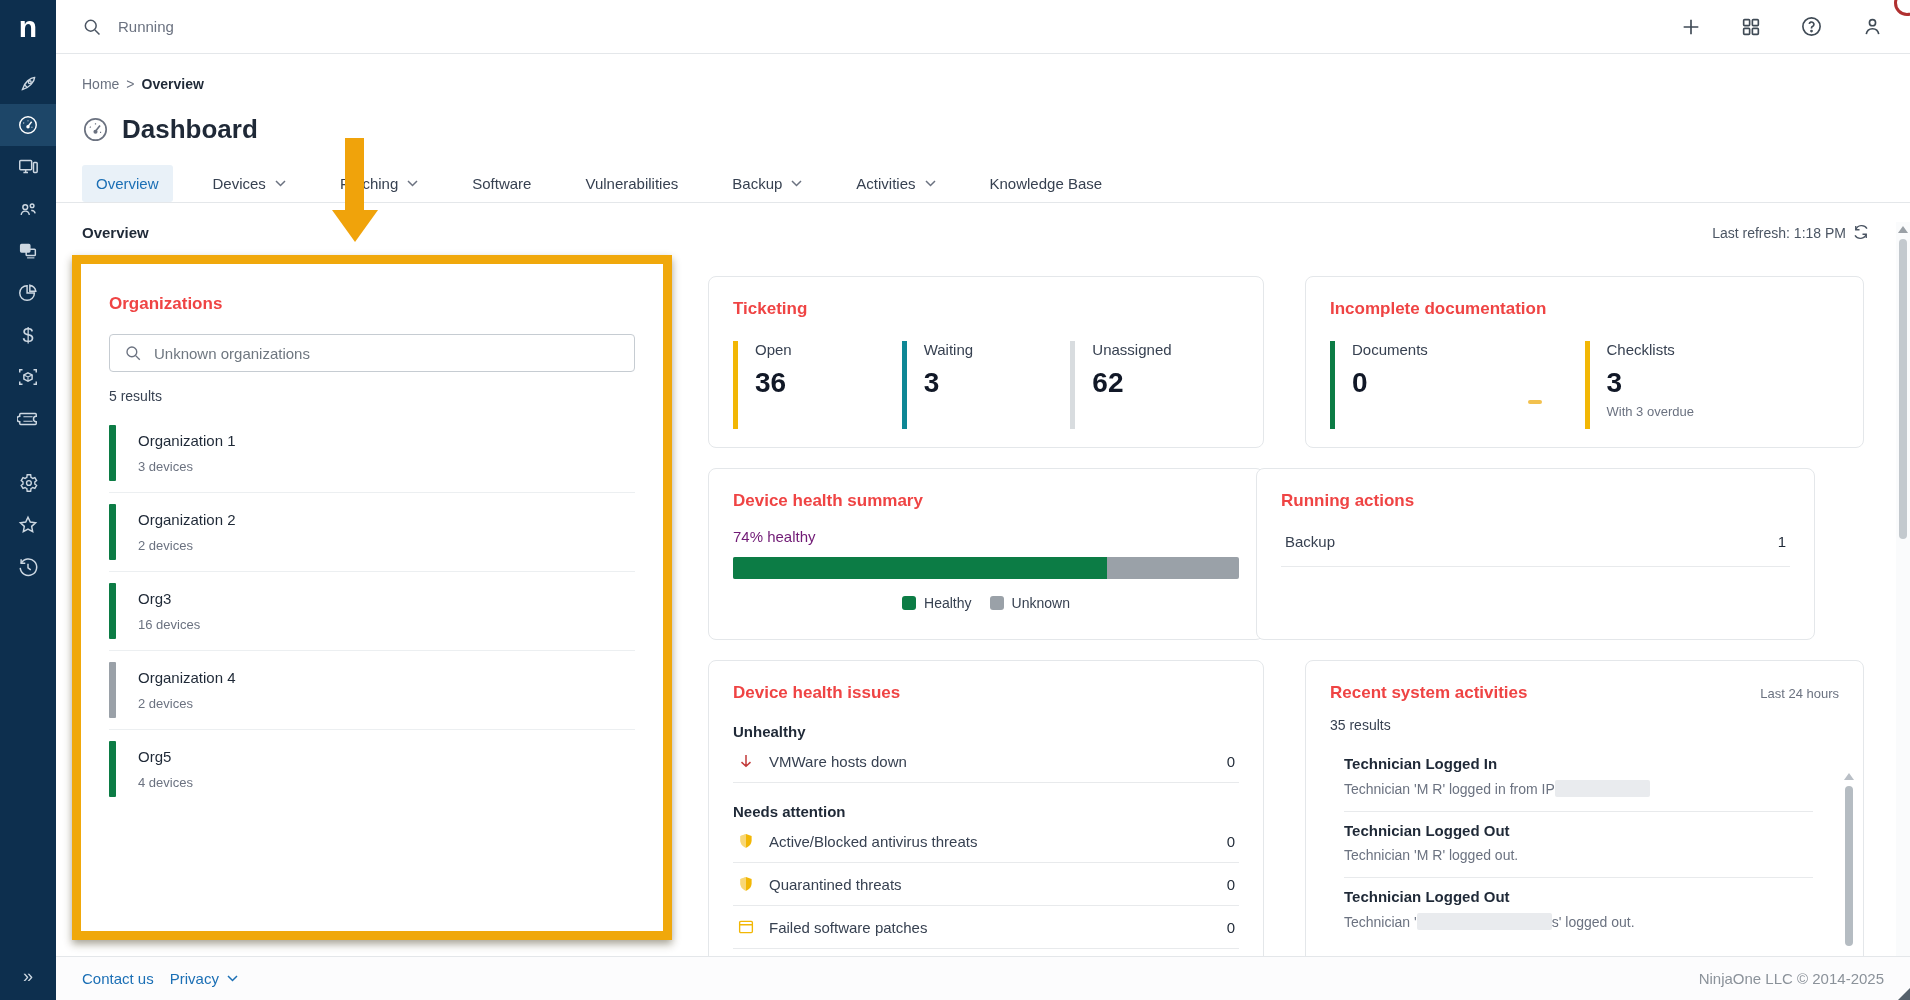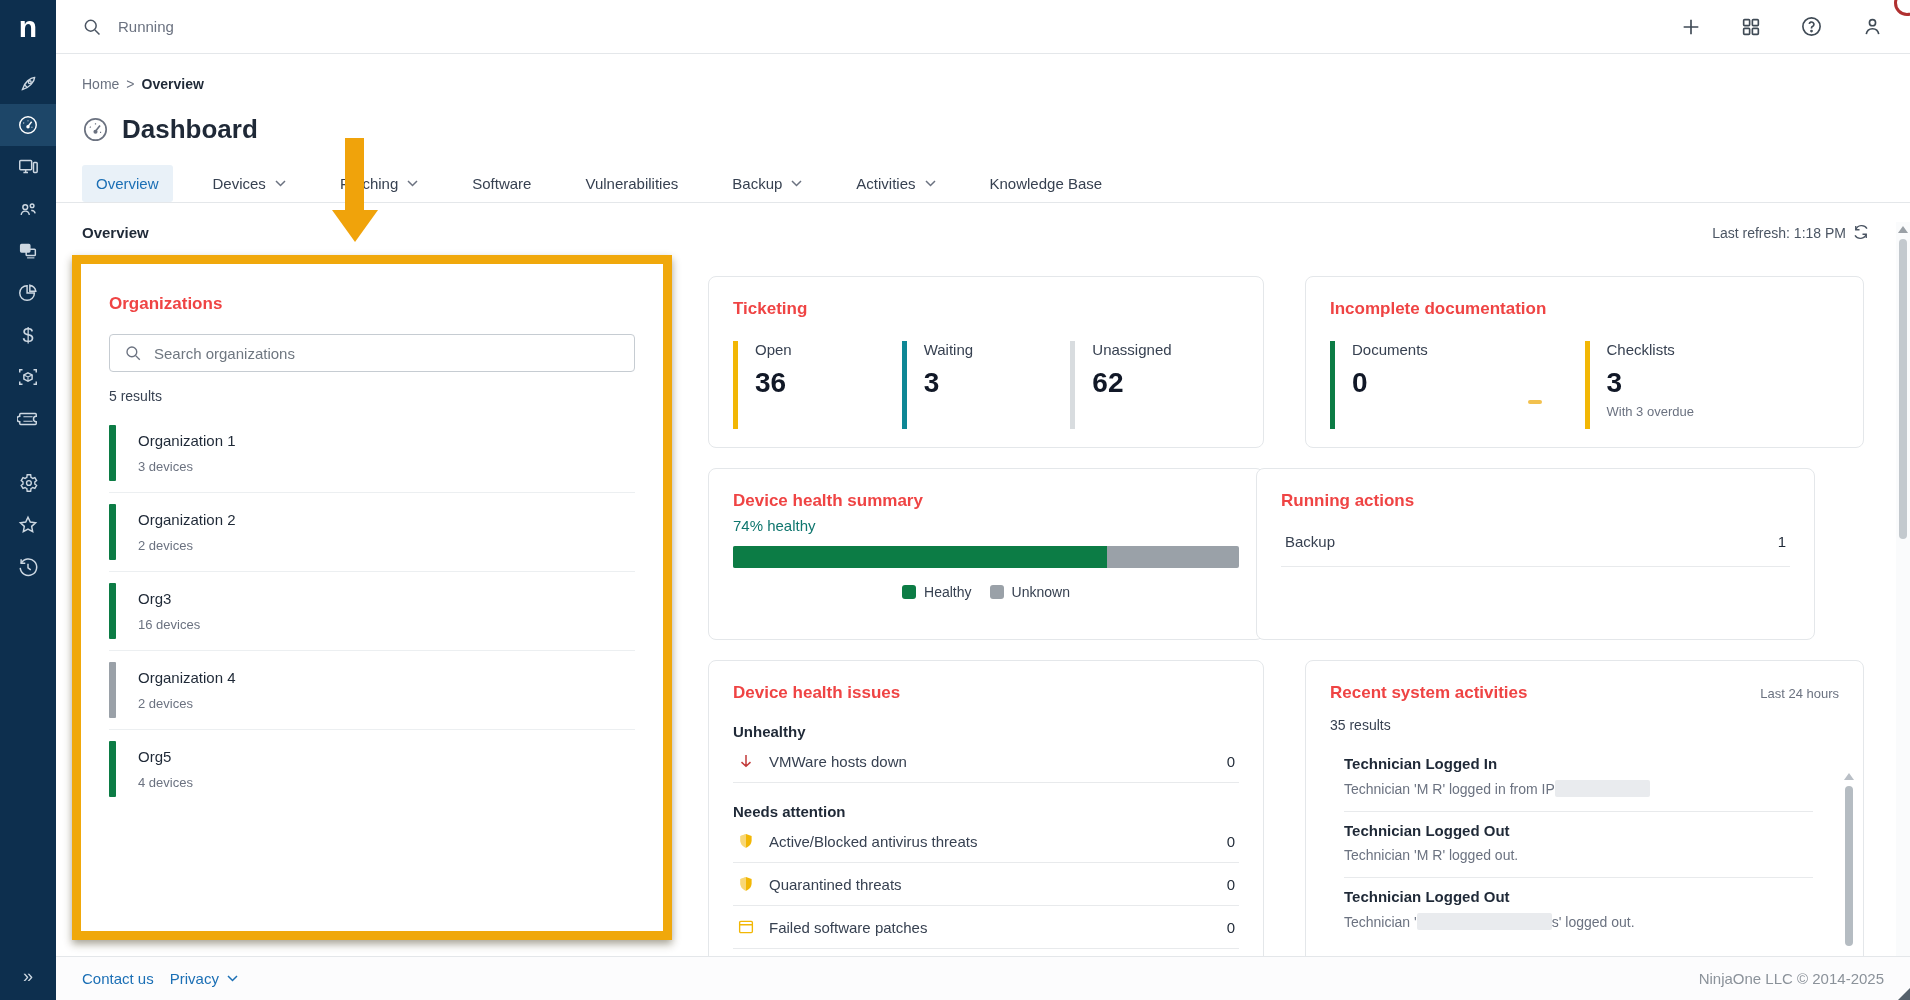--- a/index.html
+++ b/index.html
@@ -69,21 +69,21 @@
   .org-devices { font-size:13px; color:#6b7280; margin-top:10px; }
 
   
   .stats-row { display:flex; margin-top:22px; }
   .stat-col { flex:1; border-left:5px solid #d8dcdf; padding-left:17px; min-height:88px; }
   .stat-label { font-size:15px; color:#374151; }
   .stat-value { font-size:28px; font-weight:bold; color:#111827; margin-top:9px; }
   .stat-note { font-size:13px; color:#6b7280; margin-top:5px; }
 
   
-  .dh-percent { margin-top:6px; font-size:15px; color:#0f766e; }
+  .dh-percent { margin-top:17px; font-size:15px; color:#701a75; }
   .dh-bar { margin-top:12px; height:22px; background:#9aa1a8; border-radius:2px; overflow:hidden; }
   .dh-bar-fill { height:100%; }
   .dh-legend { margin-top:16px; display:flex; justify-content:center; gap:18px; font-size:14px; color:#374151; align-items:center; }
   .legend-item { display:flex; align-items:center; gap:8px; }
   .legend-swatch { width:14px; height:14px; border-radius:3px; }
 
   
   .ra-row { display:flex; justify-content:space-between; align-items:center; margin-top:22px;
             padding:0 4px 16px; border-bottom:1px solid #e8eaec; font-size:15px; }
   .ra-label { color:#374151; } .ra-value { color:#1f2937; }
@@ -505,21 +505,21 @@
 <div class="highlight-box">
   <div class="org-inner">
     <div class="card-title">Organizations</div>
     <div class="org-search">
       <span>
         <svg width="18" height="18" viewBox="0 0 24 24" fill="none" stroke="currentColor" stroke-width="1.8">
             <circle cx="10.5" cy="10.5" r="6.5"></circle>
             <path d="M15.5 15.5L21 21"></path>
           </svg>
       </span>
-      <span class="org-search-placeholder">Search organizations</span>
+      <span class="org-search-placeholder">Unknown organizations</span>
     </div>
     <div class="org-results">5 results</div>
     <div class="org-list">
       <div class="org-row">
         <span class="org-bar" style="background: rgb(12, 124, 69);"></span>
         <span>
           <div class="org-name">Organization 1</div>
           <div class="org-devices">3 devices</div>
         </span>
       </div>

